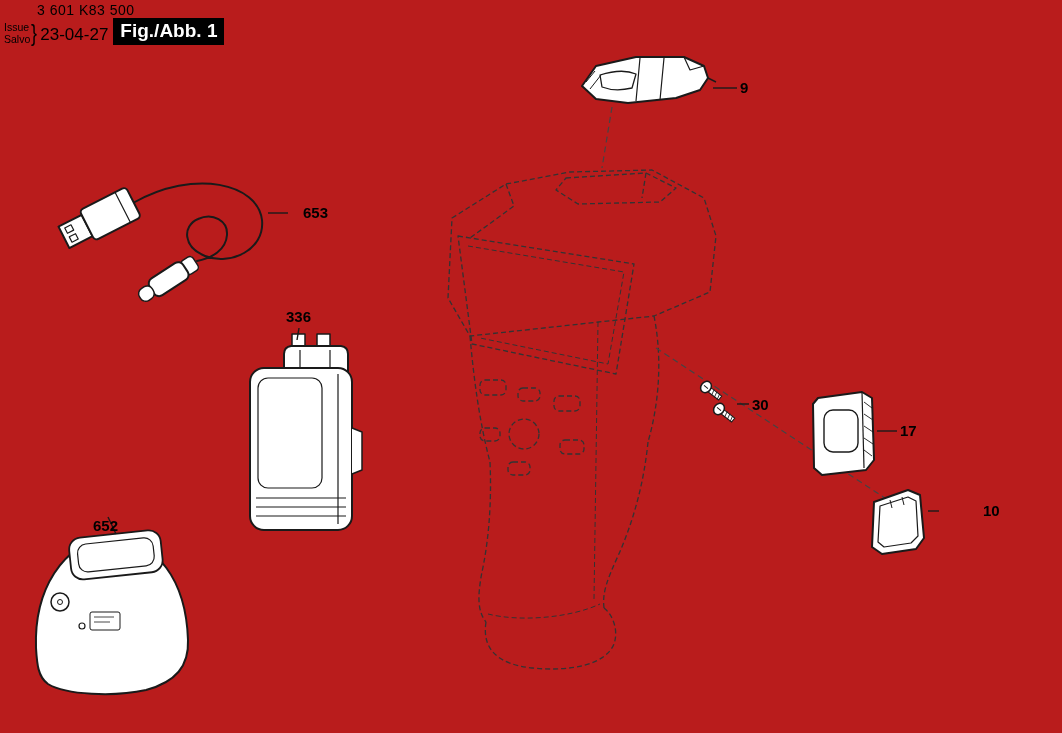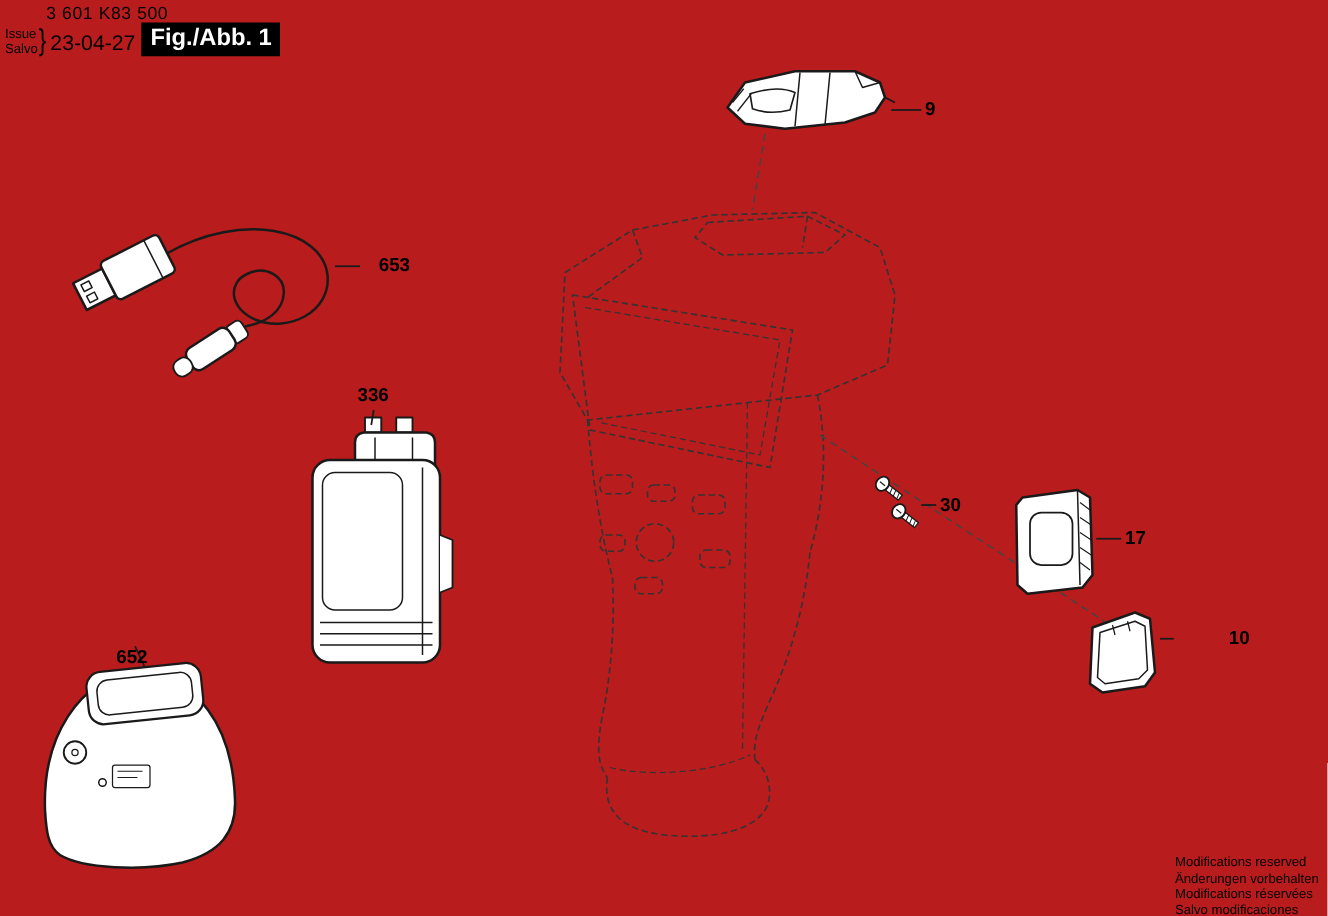--- a/index.html
+++ b/index.html
@@ -163,20 +163,14 @@
   </div>
 
   <div class="part-label" style="left:303px;top:204px">653</div>
   <div class="part-label" style="left:286px;top:308px">336</div>
   <div class="part-label" style="left:93px;top:517px">652</div>
   <div class="part-label" style="left:740px;top:79px">9</div>
   <div class="part-label" style="left:752px;top:396px">30</div>
   <div class="part-label" style="left:900px;top:422px">17</div>
   <div class="part-label" style="left:983px;top:502px">10</div>
 
-  <div class="footer">
-    <div>Modifications reserved</div>
-    <div>Änderungen vorbehalten</div>
-    <div>Modifications réservées</div>
-    <div>Salvo modificaciones</div>
-  </div>
 
 </div>
 
 </body></html>

